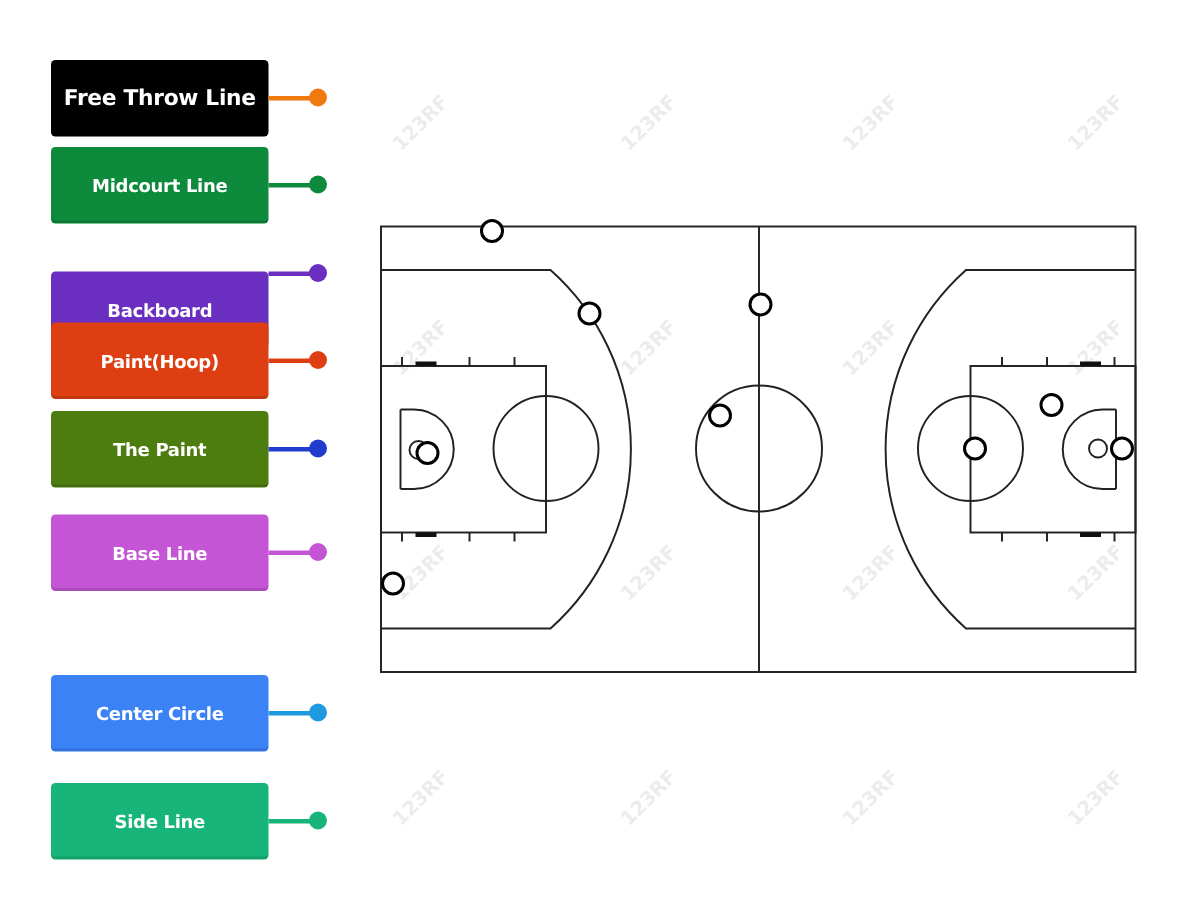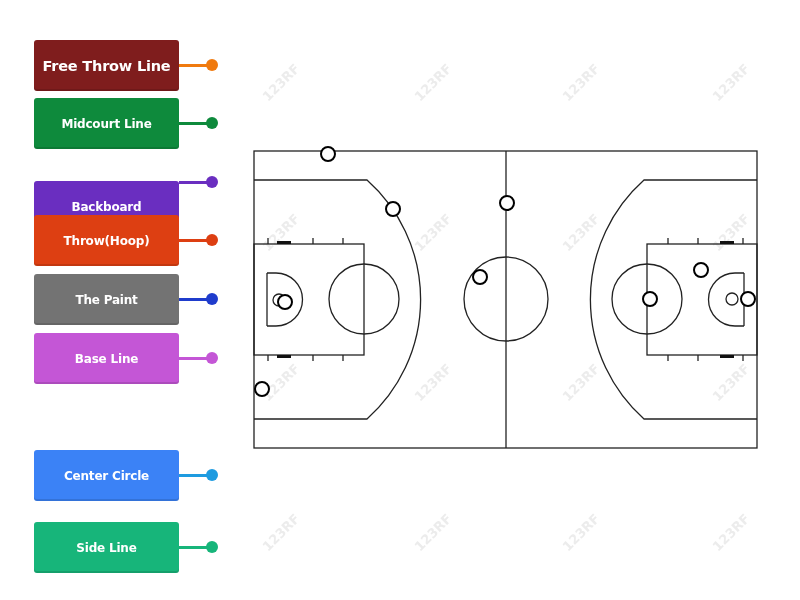--- a/index.html
+++ b/index.html
@@ -101,45 +101,45 @@
       <div class="drop-target" style="left: 276.5px; top: 293.5px;"></div>
       <div class="drop-target" style="left: 253.5px; top: 380.5px;"></div>
       <div class="drop-target" style="left: 692.5px; top: 261.5px;"></div>
       <div class="drop-target" style="left: 641.5px; top: 290.5px;"></div>
       <div class="drop-target" style="left: 739.5px; top: 290.5px;"></div>
     </div>
 </div>
 
 <div class="label-list">
   <div class="label-row" style="top:40px">
-    <div class="label-tile small" style="background: #7f1d1d;">Free Throw Line</div>
+    <div class="label-tile small" style="background: #000000;">Free Throw Line</div>
     <div class="connector" style="background: rgb(240, 122, 14);"></div>
     <div class="connector-dot" style="background: rgb(240, 122, 14);"></div>
   </div>
   <div class="label-row" style="top:98px">
     <div class="label-tile" style="background: rgb(14, 138, 60);">Midcourt Line</div>
     <div class="connector" style="background: rgb(14, 138, 60);"></div>
     <div class="connector-dot" style="background: rgb(14, 138, 60);"></div>
   </div>
   <div class="label-row" style="top:157px">
     <div class="label-tile" style="background: rgb(106, 46, 192); margin-top: 24px;">Backboard</div>
     <div class="connector" style="background: rgb(106, 46, 192);"></div>
     <div class="connector-dot" style="background: rgb(106, 46, 192);"></div>
   </div>
   <div class="label-row" style="top:215px">
-    <div class="label-tile" style="background: rgb(221, 63, 18);">Throw(Hoop)</div>
+    <div class="label-tile" style="background: rgb(221, 63, 18);">Paint(Hoop)</div>
     <div class="connector" style="background: rgb(221, 63, 18);"></div>
     <div class="connector-dot" style="background: rgb(221, 63, 18);"></div>
   </div>
   <div class="label-row" style="top:274px">
-    <div class="label-tile" style="background: #737373;">The Paint</div>
+    <div class="label-tile" style="background: #4d7c0f;">The Paint</div>
     <div class="connector" style="background: rgb(31, 60, 204);"></div>
     <div class="connector-dot" style="background: rgb(31, 60, 204);"></div>
   </div>
-  <div class="label-row" style="top:333px">
+  <div class="label-row" style="top:343px">
     <div class="label-tile" style="background: rgb(196, 86, 214);">Base Line</div>
     <div class="connector" style="background: rgb(196, 86, 214);"></div>
     <div class="connector-dot" style="background: rgb(196, 86, 214);"></div>
   </div>
   <div class="label-row" style="top:450px">
     <div class="label-tile" style="background: #3b82f6;">Center Circle</div>
     <div class="connector" style="background: rgb(30, 155, 224);"></div>
     <div class="connector-dot" style="background: rgb(30, 155, 224);"></div>
   </div>
   <div class="label-row" style="top:522px">

